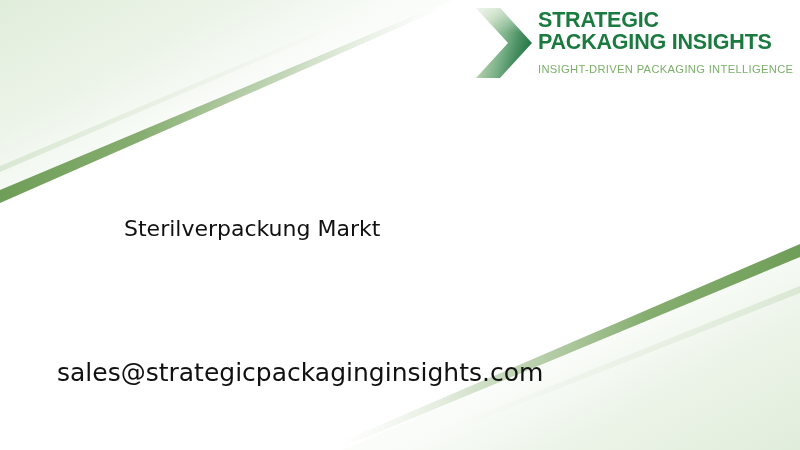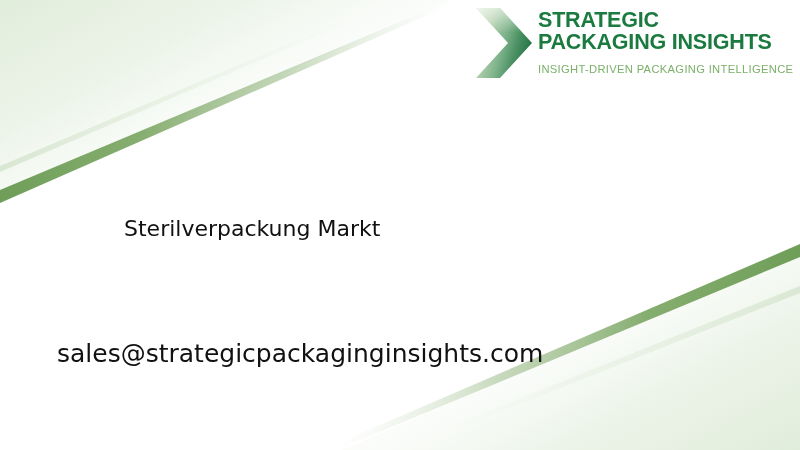--- a/index.html
+++ b/index.html
@@ -85,21 +85,21 @@
     font-family: "DejaVu Sans", sans-serif;
     font-size: 22px;
     line-height: 30px;
     color: #111111;
     white-space: nowrap;
     z-index: 4;
   }
   #contact-email {
     position: absolute;
     left: 57px;
-    top: 337px;
+    top: 356px;
     font-family: "DejaVu Sans", sans-serif;
     font-size: 25px;
     line-height: 34px;
     color: #111111;
     white-space: nowrap;
     z-index: 4;
   }
 </style>
 </head>
 <body>

